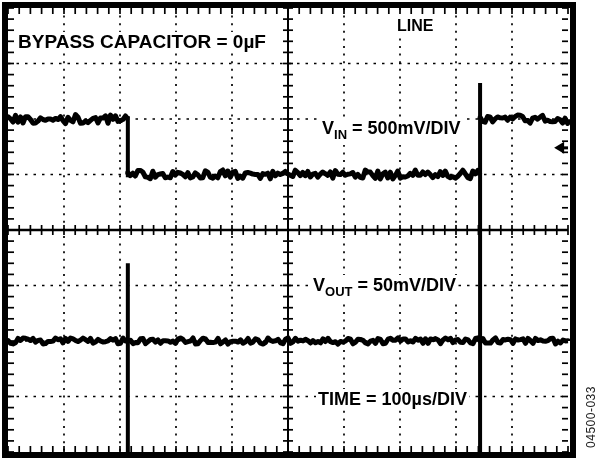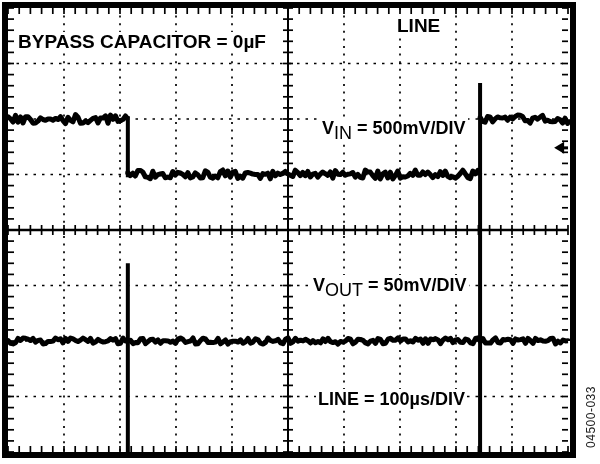--- a/index.html
+++ b/index.html
@@ -6,21 +6,21 @@
   .stage{
     position:relative;width:600px;height:464px;background:#ffffff;overflow:hidden;
     font-family:"Liberation Sans",sans-serif;
   }
   .stage svg{position:absolute;left:0;top:0;}
   .scope-label{
     position:absolute;background:#ffffff;color:#000;
     font-weight:bold;font-size:18px;line-height:20px;white-space:nowrap;
     padding:0 2px;
   }
-  .scope-label sub{font-size:18px;font-weight:normal;}
+  .scope-label sub{font-size:13px;font-weight:bold;}
   #lbl-line div{line-height:21px;}
   #fig-num{
     position:absolute;left:591px;top:417px;
     transform:translate(-50%,-50%) rotate(-90deg);
     font-size:12px;letter-spacing:0.5px;white-space:nowrap;color:#1c1c1c;
     font-weight:normal;
   }
 </style>
 </head>
 <body>
@@ -337,29 +337,29 @@
         <line x1="127.84" y1="263.3" x2="127.84" y2="452" stroke-width="4"></line>
       </g>
       <g fill="#000000">
         <polygon points="554.12,147.86 564.12,141.86 564.12,153.86"></polygon>
         <rect x="563.12" y="146.36" width="4.8799999999999955" height="3"></rect>
       </g>
     </svg>
 
   <div class="scope-label" style="left:16px;top:16px;font-size:19px;margin-top:16px;">BYPASS CAPACITOR = 0µF</div>
 
-  <div class="scope-label" id="lbl-line" style="left:395px;top:15px;font-size:19px;">
+  <div class="scope-label" id="lbl-line" style="left:395px;top:15px;font-size:16px;">
     <div>LINE</div>
   </div>
 
   <div class="scope-label" style="left:320px;top:118px;">
     <span>V</span><sub>IN</sub><span> = 500mV/DIV</span>
   </div>
 
   <div class="scope-label" style="left:311px;top:275px;">
     <span>V</span><sub>OUT</sub><span> = 50mV/DIV</span>
   </div>
 
-  <div class="scope-label" style="left:316px;top:389px;">LINE = 100µs/DIV</div>
+  <div class="scope-label" style="left:316px;top:389px;">TIME = 100µs/DIV</div>
 
   <div id="fig-num">04500-033</div>
 
 </div>
 
 </body></html>

